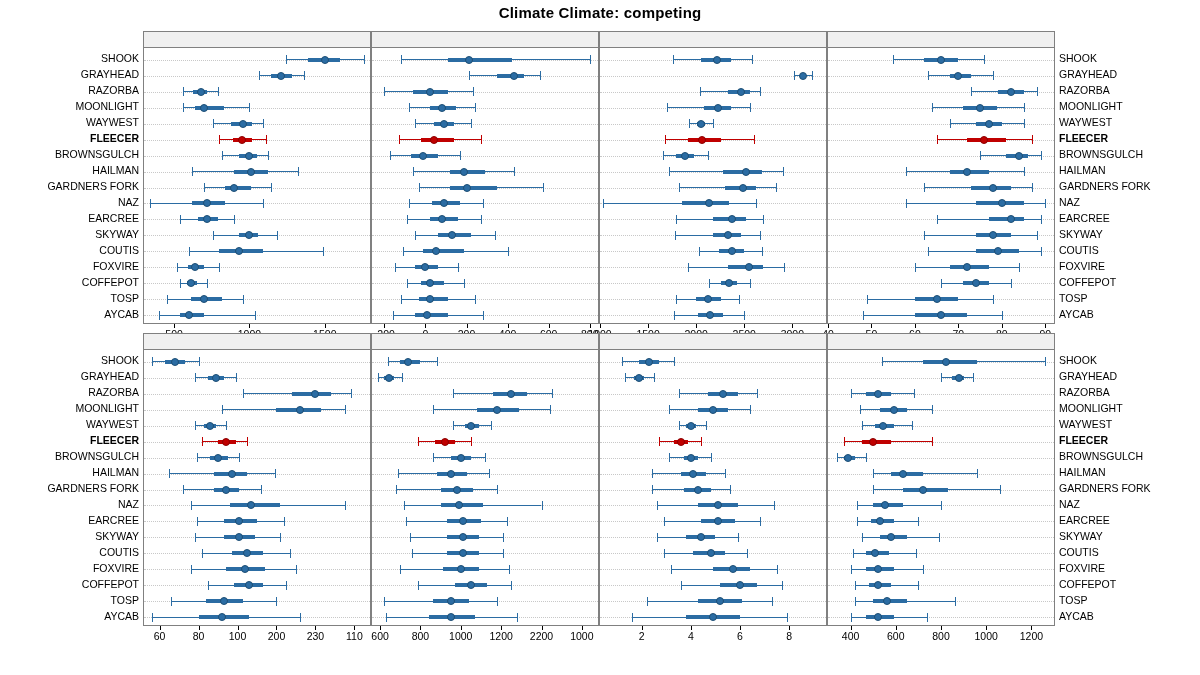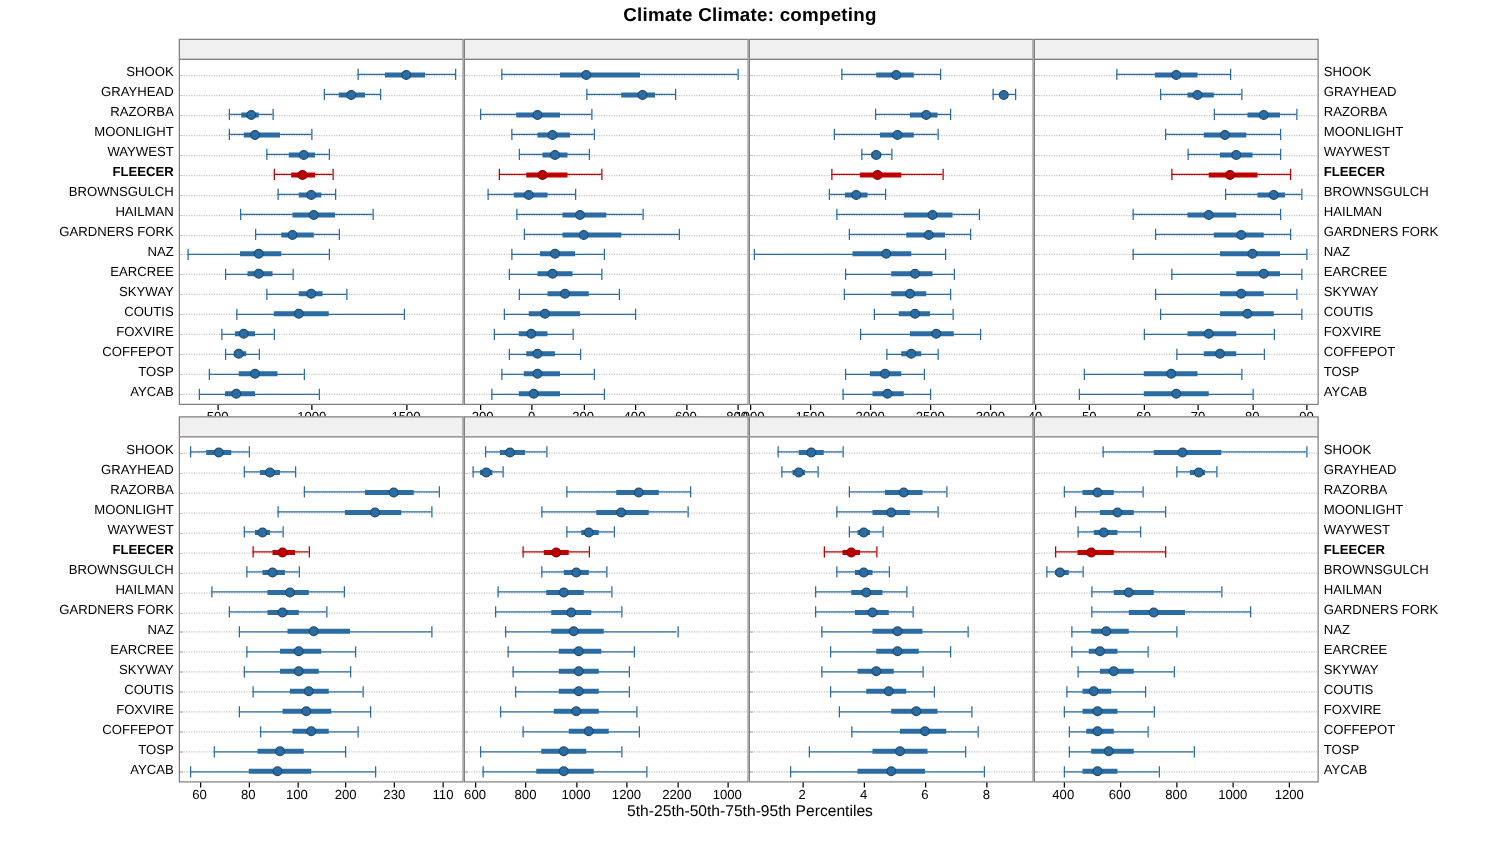--- a/index.html
+++ b/index.html
@@ -56,21 +56,20 @@
   .xlabel{
     position:absolute;left:0;width:1200px;text-align:center;
     font-size:12.5px;
   }
 </style>
 </head>
 <body>
 
 <div id="root">
   <div class="title">Climate Climate: competing</div>
-  <div class="xlabel" style="top:642px;">5th-25th-50th-75th-95th Percentiles</div>
 <div class="panel" style="left: 143px; top: 31px; width: 228px; height: 293px;">
       <div class="strip"></div>
       <div class="plot">
         <div class="gridrow" style="top: 11.9706px;"></div>
         <div class="gridrow" style="top: 27.9118px;"></div>
         <div class="gridrow" style="top: 43.8529px;"></div>
         <div class="gridrow" style="top: 59.7941px;"></div>
         <div class="gridrow" style="top: 75.7353px;"></div>
         <div class="gridrow" style="top: 91.6765px;"></div>
         <div class="gridrow" style="top: 107.618px;"></div>

